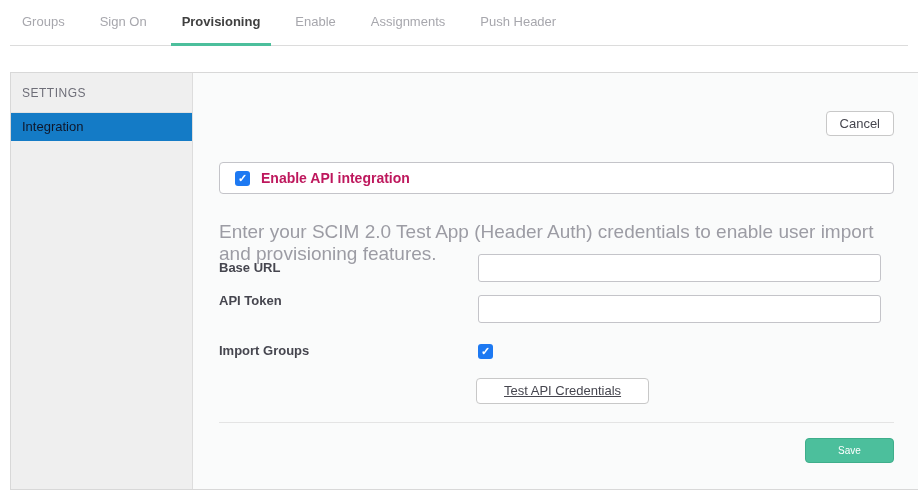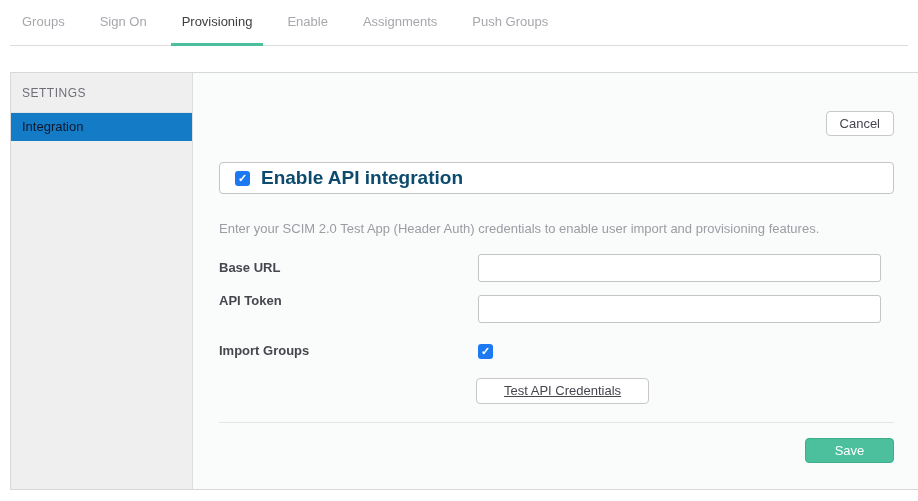--- a/index.html
+++ b/index.html
@@ -5,21 +5,21 @@
   * { margin:0; padding:0; box-sizing:border-box; }
   html,body { width:918px; height:501px; background:#ffffff; overflow:hidden;
     font-family:"Liberation Sans", sans-serif; }
 
   
   .tabbar { position:absolute; left:10px; right:10px; top:0; height:46px;
     border-bottom:1px solid #dcdcdc; display:flex; align-items:center; gap:13px;
     padding-left:1px; }
   .tab { position:relative; height:46px; line-height:44px; padding:0 11px;
     font-size:13px; color:#a7a7ad; cursor:pointer; white-space:nowrap; }
-  .tab.active { color:#404040; font-weight:normal; }
+  .tab.active { color:#404040; font-weight:bold; }
   .tab.active::after { content:""; position:absolute; left:0; right:0; bottom:0;
     height:3px; background:#4cbf9c; }
 
   
   .panel { position:absolute; left:10px; top:72px; width:911px; height:418px;
     border:1px solid #d8d8d8; display:flex; background:#fafbfb; }
 
   
   .sidebar { width:182px; background:#efefef; border-right:1px solid #dddddd;
     flex:none; }
@@ -36,61 +36,61 @@
     border-radius:4px; font-size:13px; color:#46464f; text-align:center;
     cursor:pointer; }
   .cancel-btn { position:absolute; top:38px; right:26px; height:25px;
     line-height:23px; padding:0 13px; }
   .test-btn { position:absolute; top:305px; left:283px; height:26px;
     line-height:24px; padding:0 27px;text-decoration:underline; }
 
   .enable-box { position:absolute; top:89px; left:26px; right:26px; height:32px;
     background:#ffffff; border:1px solid #c4c4c9; border-radius:4px;
     display:flex; align-items:center; padding-left:15px; }
-  .enable-box .label { font-size:19px; font-weight:bold; color:#0c4a6e;
+  .enable-box .label { font-size:14px; font-weight:bold; color:#be185d;
     margin-left:11px; }
 
   .checkbox { width:15px; height:15px; border-radius:3px; background:#1d79f2;
     position:relative; cursor:pointer; flex:none; }
   .checkbox::after { content:"✓"; position:absolute; left:0; top:0; width:15px;
     height:15px; line-height:15px; text-align:center; color:#ffffff;
     font-size:11px; font-weight:bold; }
 
   .description { position:absolute; top:148px; left:26px; right:26px;
-    font-size:13px; color:#9c9ca4; }
+    font-size:19px; color:#9c9ca4; }
 
   .field-label { position:absolute; left:26px; font-size:13px; font-weight:bold;
     color:#46464f; line-height:28px; }
   .text-input { position:absolute; left:285px; width:403px; height:28px;
     border:1px solid #c4c4c9; border-radius:3px; background:#ffffff;
     font-size:13px; color:#404040; padding:0 8px; outline:none;
     font-family:"Liberation Sans", sans-serif; }
   .lbl-base { top:181px; } .inp-base { top:181px; }
   .lbl-token { top:214px; } .inp-token { top:222px; }
   .lbl-groups { top:264px; }
   .cb-groups { position:absolute; top:271px; left:285px; }
 
   .divider { position:absolute; top:349px; left:26px; right:26px; height:1px;
     background:#e4e4e4; }
 
   .save-btn { position:absolute; top:365px; right:26px; width:89px; height:25px;
     line-height:23px; background:#4cbf9c; border:1px solid #3fae8b;
-    border-radius:4px; color:#ffffff; font-size:13px; text-align:center;
+    border-radius:4px; color:#ffffff; font-size:10px; text-align:center;
     cursor:pointer; }
 </style>
 </head>
 <body>
 
 <div class="tabbar">
   <div class="tab">Groups</div>
   <div class="tab">Sign On</div>
   <div class="tab active">Provisioning</div>
   <div class="tab">Enable</div>
   <div class="tab">Assignments</div>
-  <div class="tab">Push Groups</div>
+  <div class="tab">Push Header</div>
 </div>
 
 <div class="panel">
 
   <div class="sidebar">
     <div class="sidebar-header">SETTINGS</div>
     <div class="sidebar-item selected">Integration</div>
   </div>
 
   <div class="content">

